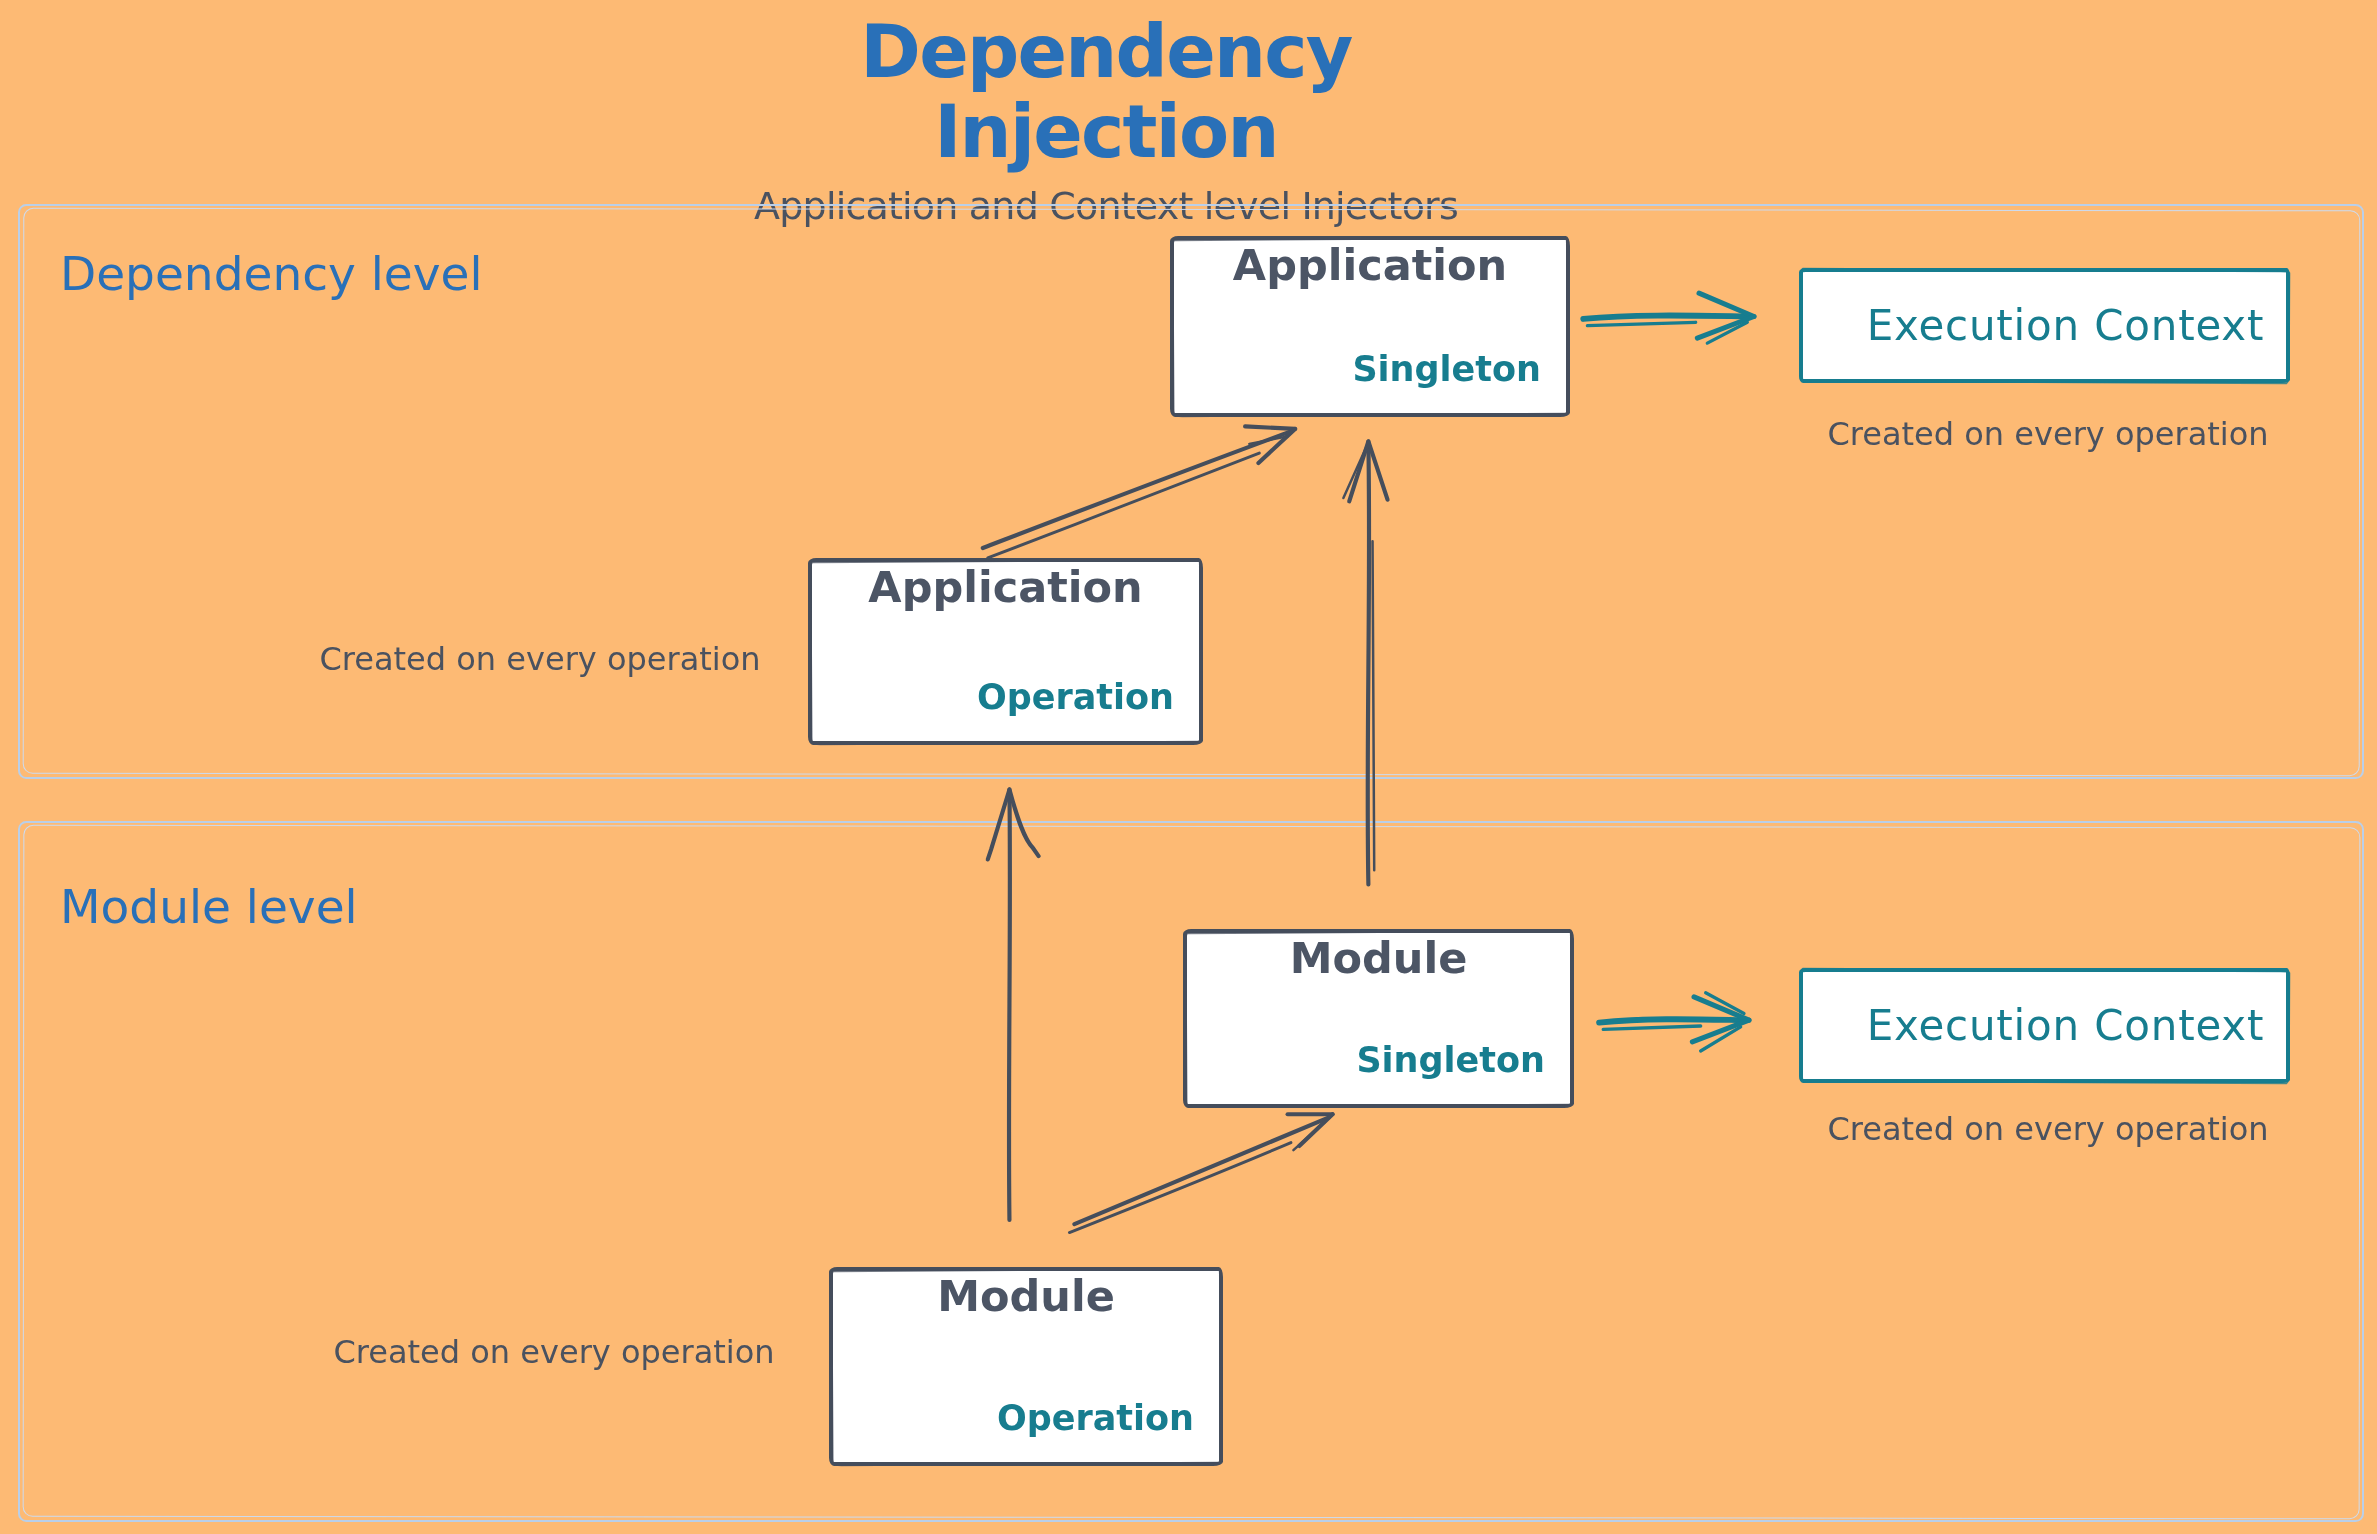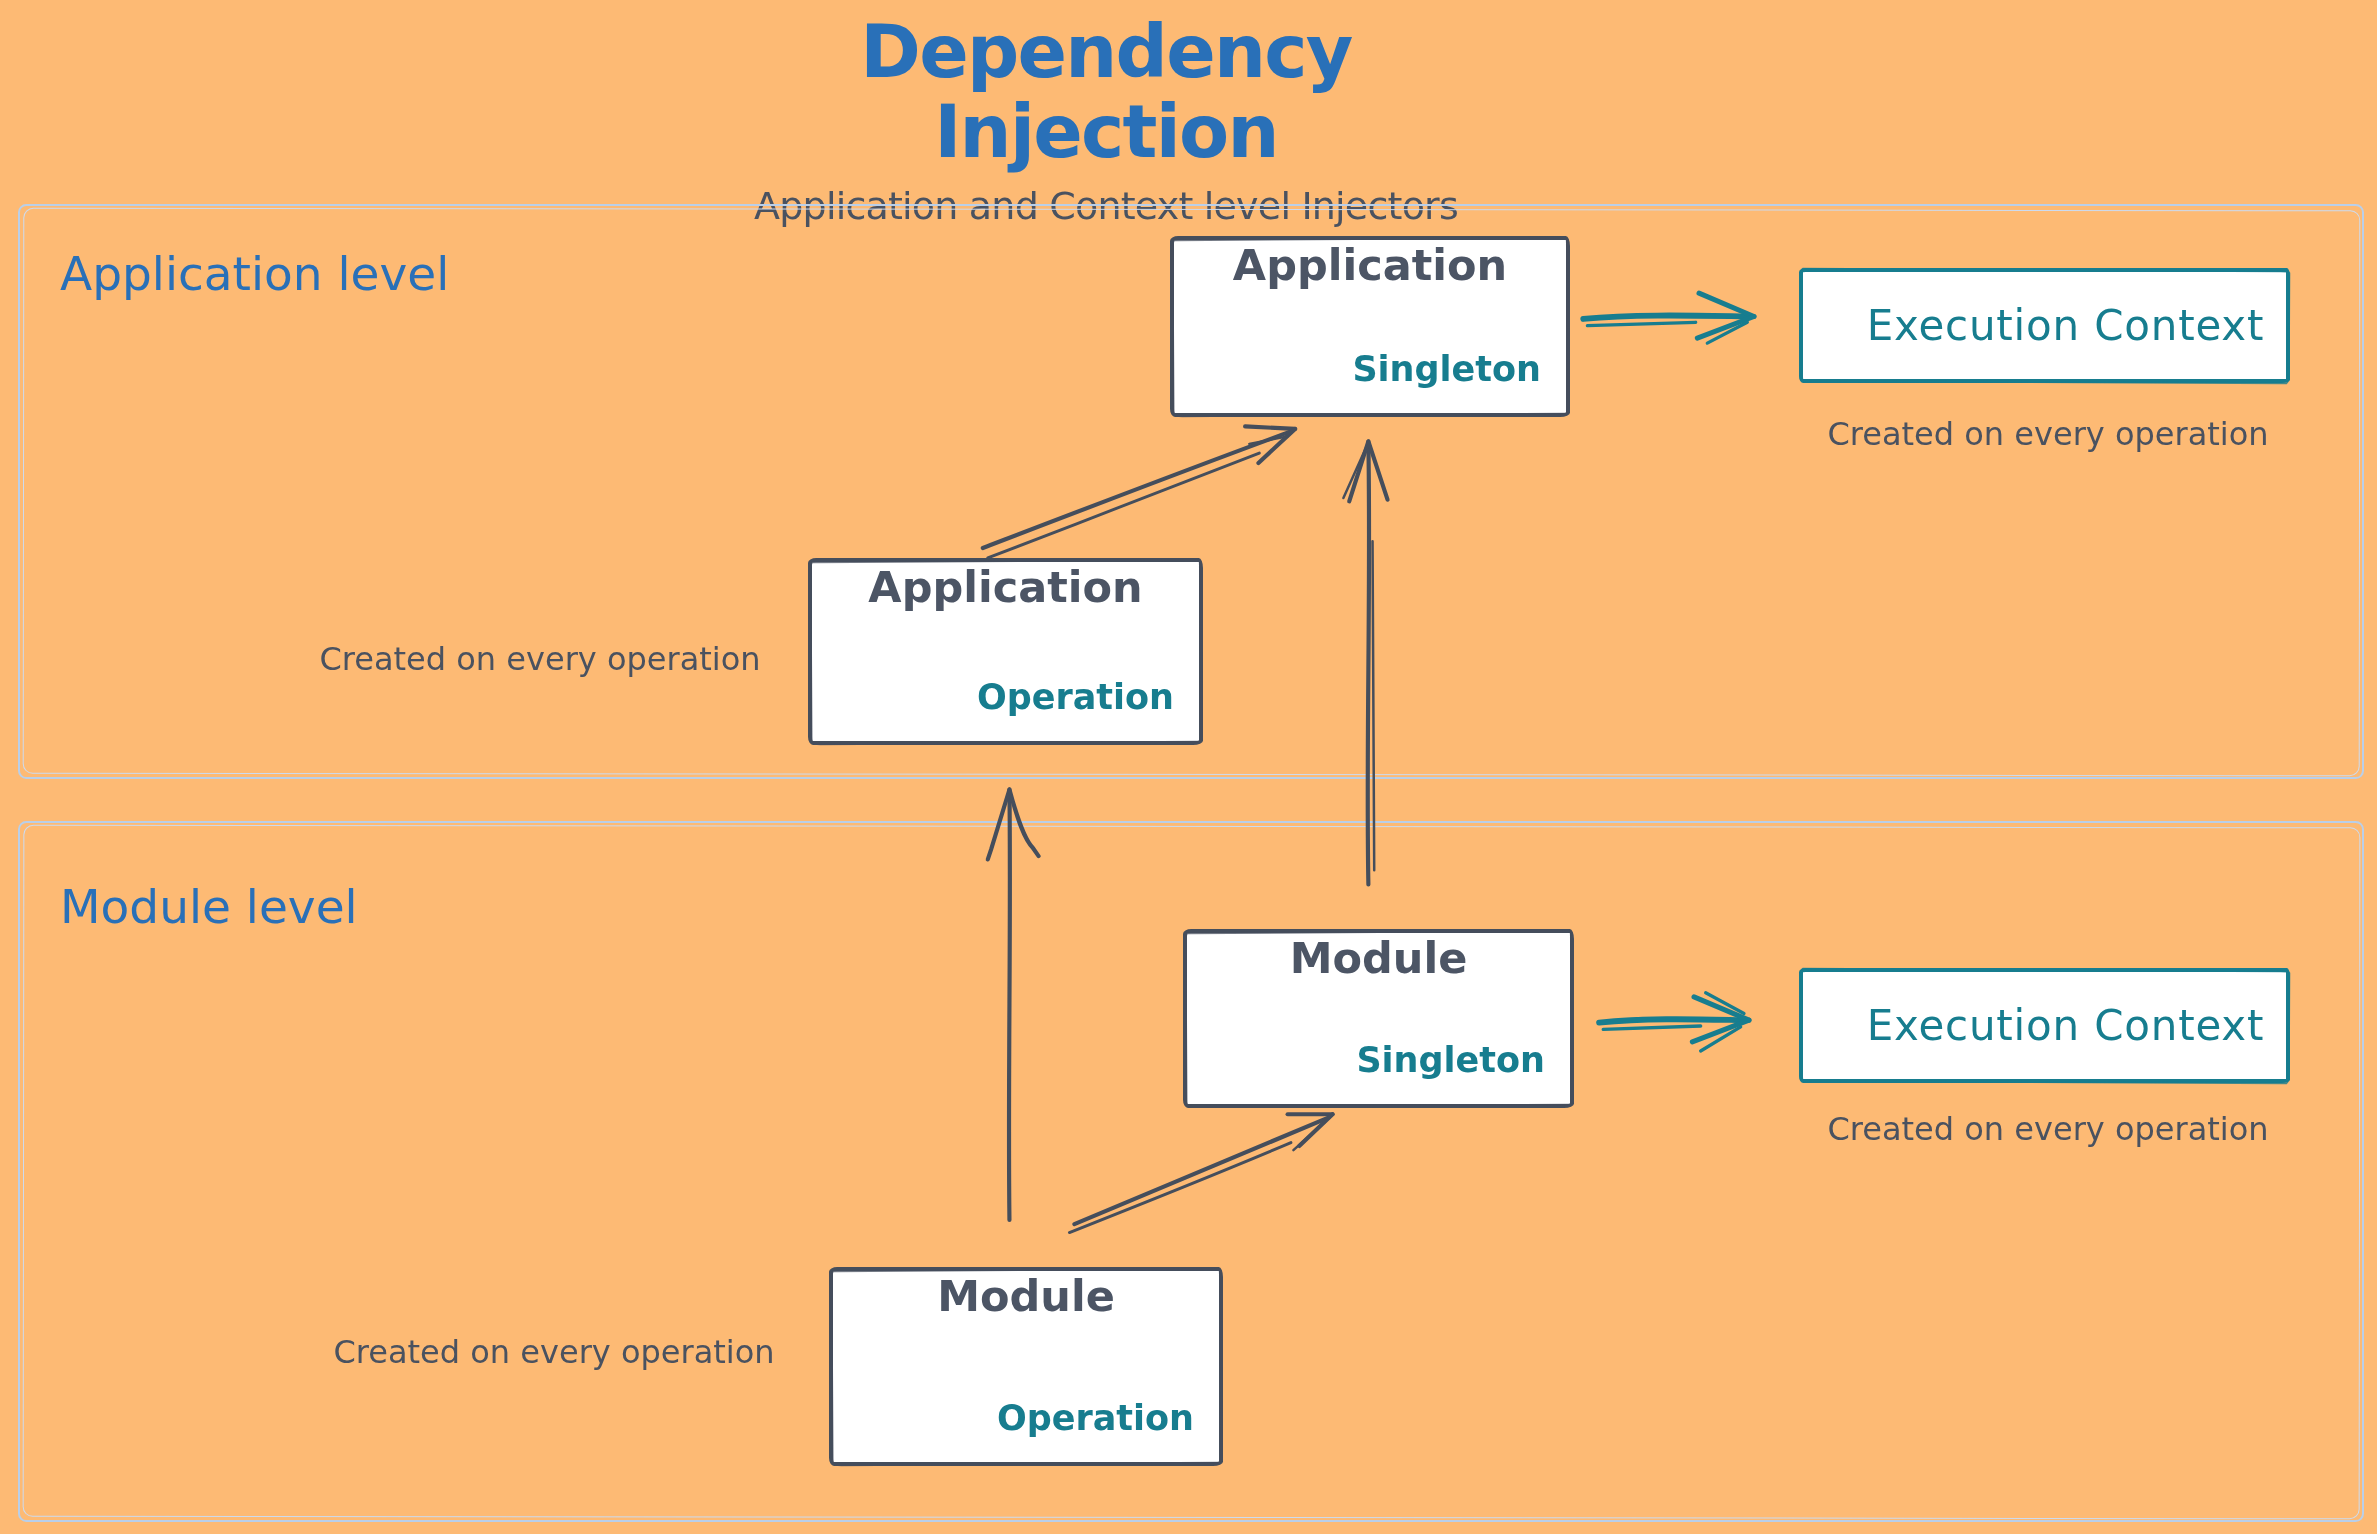--- a/index.html
+++ b/index.html
@@ -84,21 +84,21 @@
 <div id="canvas">
 
   <div class="title-block">
     <div class="main-title">Dependency Injection</div>
     <div class="sub-title">Application and Context level Injectors</div>
   </div>
 
   <div class="level-container" id="app-container"></div>
   <div class="level-container" id="module-container"></div>
 
-  <div class="level-label" id="app-level-label">Application level</div>
+  <div class="level-label" id="app-level-label">Dependency level</div>
   <div class="level-label" id="module-level-label">Module level</div>
 
   <div class="sketch-box" id="app-singleton-box">
     <span class="box-title">Application</span>
     <span class="box-badge">Singleton</span>
   </div>
 
   <div class="sketch-box" id="app-operation-box">
     <span class="box-title">Application</span>
     <span class="box-badge">Operation</span>

